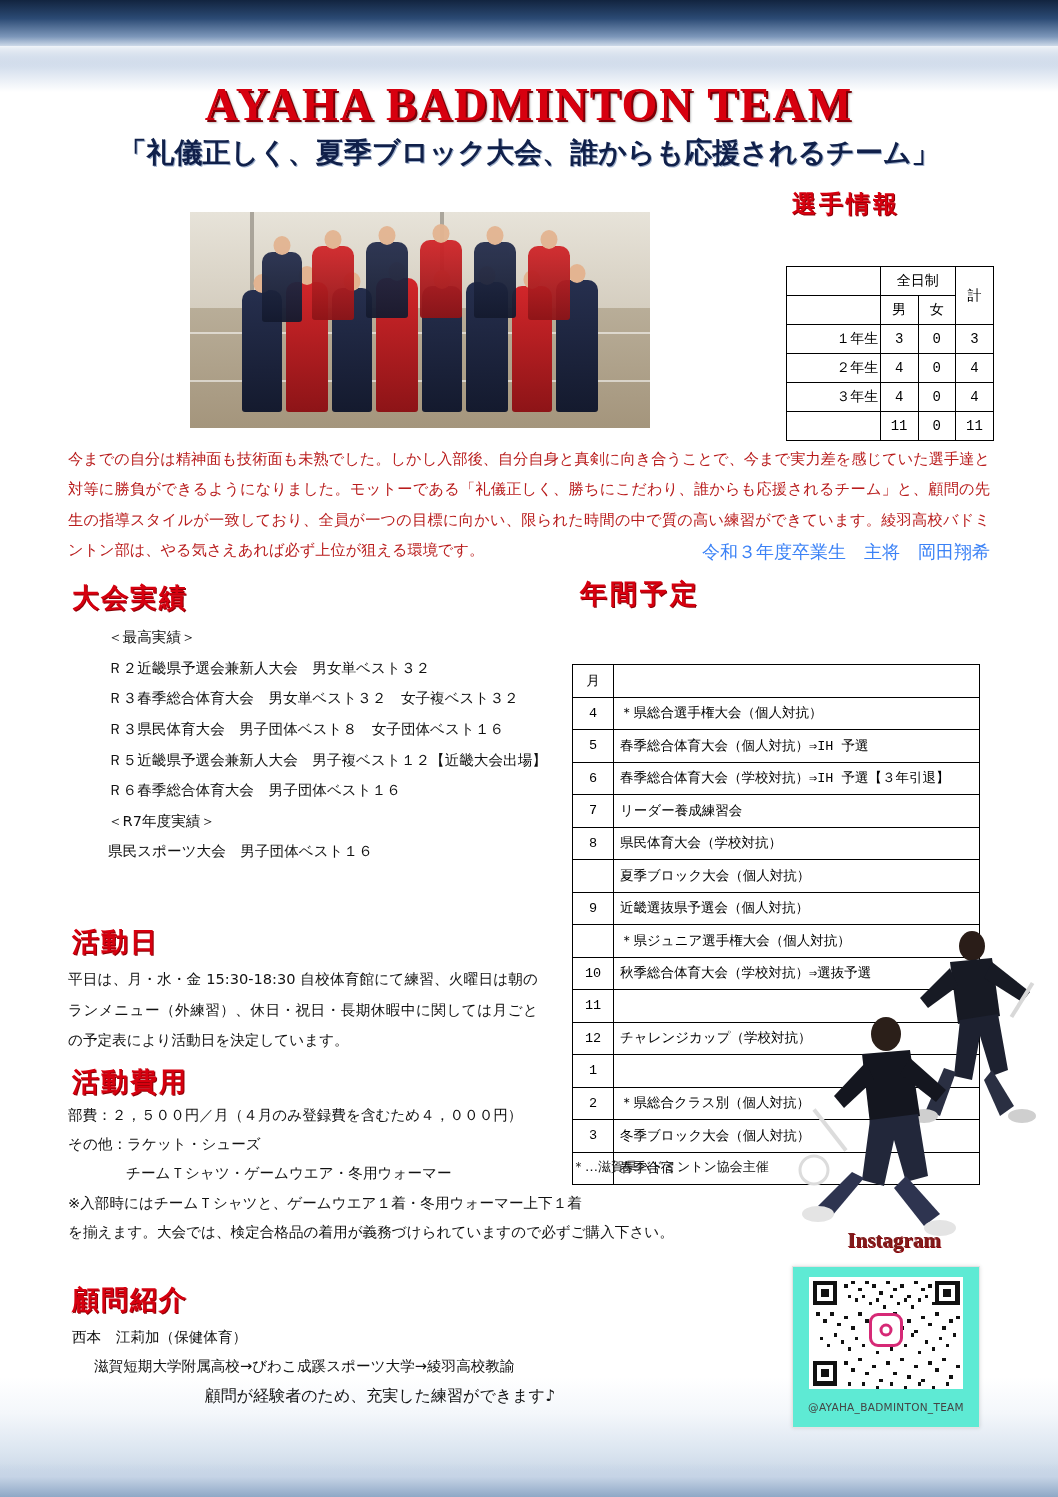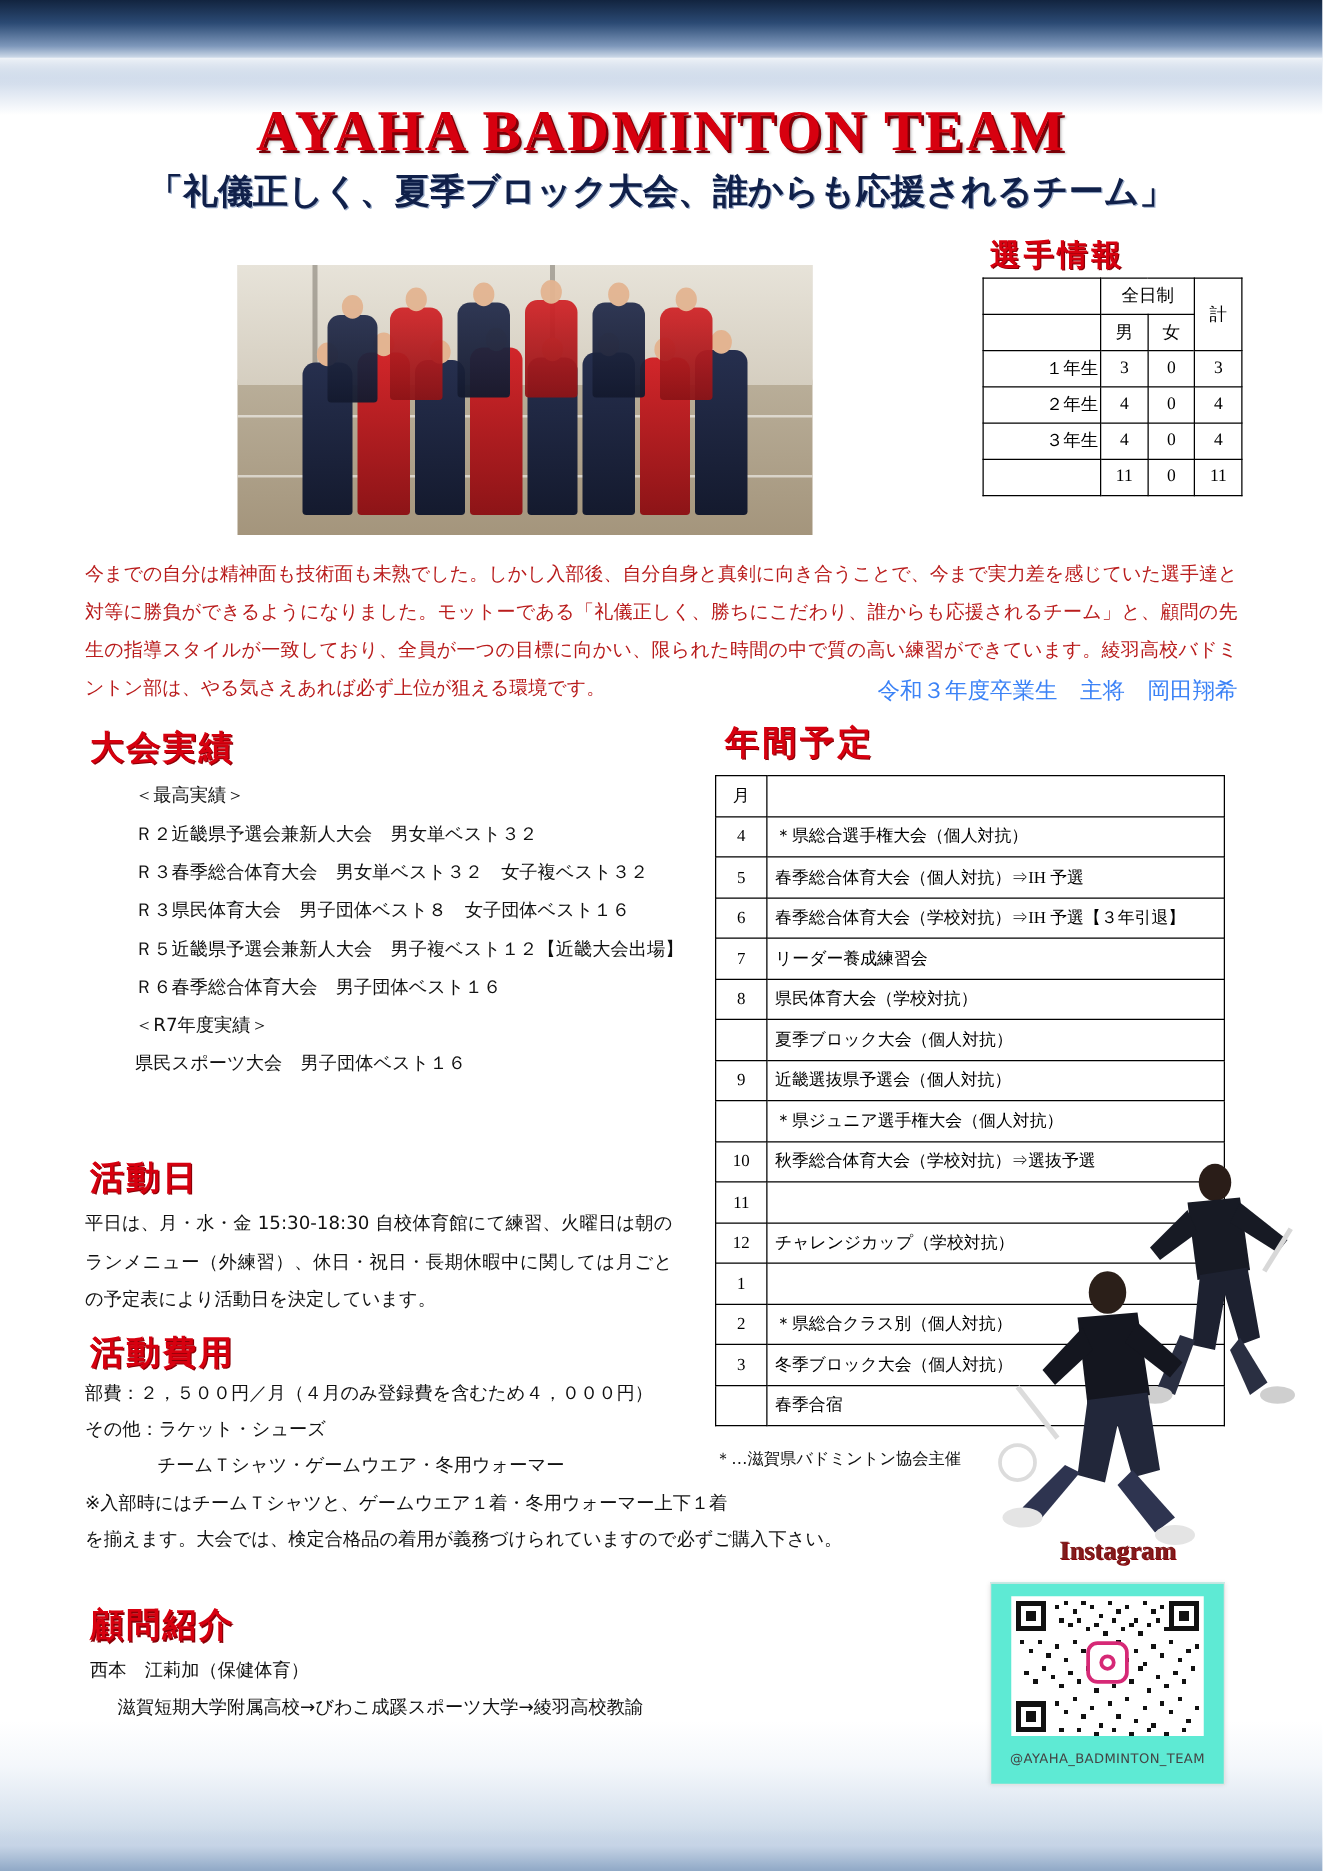--- a/index.html
+++ b/index.html
@@ -59,21 +59,21 @@
   .ppl{position:absolute;bottom:16px;border-radius:10px 10px 3px 3px;}
   .ppl.red{background:linear-gradient(180deg,#d2262a,#8d1417);}
   .ppl.navy{background:linear-gradient(180deg,#262f4e,#141a2e);}
   .ppl .head{position:absolute;left:50%;top:-16px;transform:translateX(-50%);width:17px;height:19px;border-radius:50%;background:#e3b491;}
   
   .sec-title{
     font-family:"DejaVu Sans", sans-serif;font-weight:bold;color:#d7000f;
     text-shadow:1px 1px 0 #8a0007;
   }
   #player-info-title{position:absolute;left:792px;top:188px;font-size:24px;letter-spacing:3px;}
-  table.grid{border-collapse:collapse;font-family:Liberation Serif, serif;}
+  table.grid{border-collapse:collapse;font-family:Liberation Mono, monospace;margin-top:44px;}
   table.grid td,table.grid th{border:1px solid #000;font-weight:normal;}
   #player-table{position:absolute;left:786px;top:222px;width:208px;font-size:14px;}
   #player-table td,#player-table th{height:28px;text-align:center;padding:0;}
   #player-table .c-label{width:58px;padding-left:48px;}
   #player-table .c-m,#player-table .c-f{width:46px;}
   #player-table .c-t{width:46px;}
   
   #message{
     position:absolute;left:68px;top:444px;width:922px;
     font-family:"DejaVu Sans", sans-serif;font-size:15.2px;line-height:2.0;
@@ -275,20 +275,21 @@
       <div class="ind">チームＴシャツ・ゲームウエア・冬用ウォーマー</div>
       <div>※入部時にはチームＴシャツと、ゲームウエア１着・冬用ウォーマー上下１着</div>
       <div>を揃えます。大会では、検定合格品の着用が義務づけられていますので必ずご購入下さい。</div>
     </div>
 
     <div class="sec-title" id="advisor-title">顧問紹介</div>
     <div id="advisor-block">
       <div>西本　江莉加（保健体育）</div>
       <div class="ind">滋賀短期大学附属高校→びわこ成蹊スポーツ大学→綾羽高校教諭</div>
     </div>
+    <div id="closing-note">顧問が経験者のため、充実した練習ができます♪</div>
 
     <div class="sec-title" id="schedule-title">年間予定</div>
     <table class="grid" id="schedule-table">
       <tbody>
           <tr>
         <td class="m">月</td>
         <td></td>
       </tr>
       <tr>
             <td class="m">4</td>

